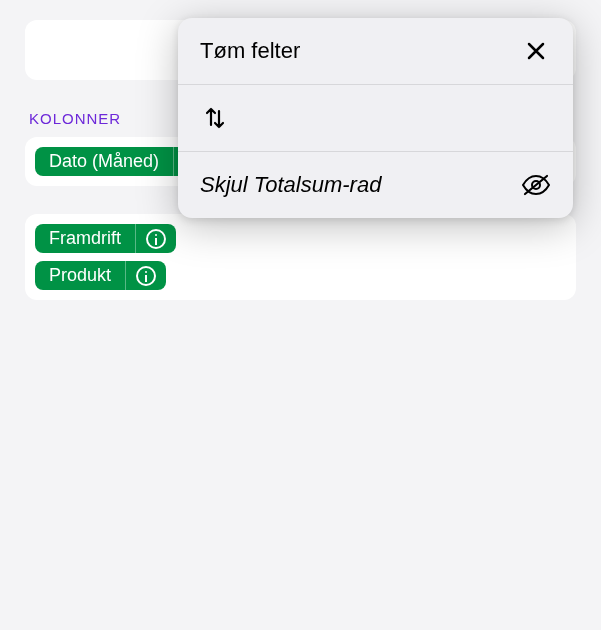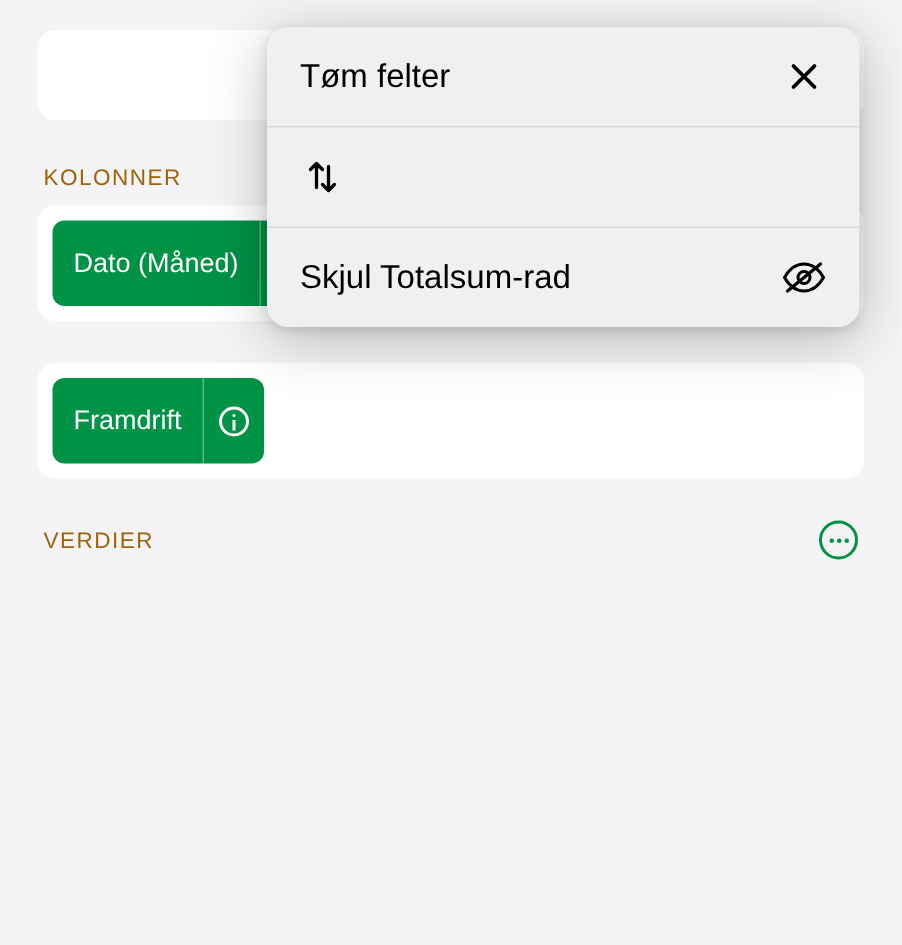--- a/index.html
+++ b/index.html
@@ -24,21 +24,21 @@
     .section-header {
       display: flex;
       justify-content: space-between;
       align-items: center;
       margin-bottom: 10px;
       padding: 0 4px;
     }
     .section-label {
       font-size: 15px;
       letter-spacing: 1px;
-      color: #a16207;
+      color: #6d28d9;
       font-weight: 500;
     }
     .more-icon {
       width: 26px;
       height: 26px;
       border: 2px solid #009245;
       border-radius: 50%;
       display: flex;
       align-items: center;
       justify-content: center;
@@ -58,21 +58,21 @@
       flex-wrap: wrap;
       gap: 8px;
       align-items: flex-start;
     }
     .pill {
       display: inline-flex;
       align-items: stretch;
       background: #009245;
       border-radius: 8px;
       overflow: hidden;
-      height: 57px;
+      height: 29px;
     }
     .pill-label {
       color: #fff;
       font-size: 18px;
       padding: 0 14px;
       display: flex;
       align-items: center;
       white-space: nowrap;
     }
     .pill-divider {
@@ -128,21 +128,21 @@
     .popover-item {
       display: flex;
       justify-content: space-between;
       align-items: center;
       padding: 18px 22px;
       font-size: 22px;
       color: #000;
       border-bottom: 1px solid rgba(0,0,0,0.1);
       gap: 12px;
     }
-    .popover-item:last-child { border-bottom: none; }
+    .popover-item:last-child { border-bottom: none; font-style: italic; }
     .popover-item .text { flex: 1; line-height: 1.2; }
     .popover-icon {
       width: 30px;
       height: 30px;
       flex-shrink: 0;
       display: flex;
       align-items: center;
       justify-content: center;
     }
   </style>
@@ -168,32 +168,31 @@
 
 <div class="section">
   <div class="field-container" style="flex-direction:column;align-items:flex-start;">
     <div class="pill">
       <div class="pill-label">Framdrift</div>
       <div class="pill-divider"></div>
       <div class="pill-info">
         <div class="info-icon"></div>
       </div>
     </div>
+    <div class="pill">
+      <div class="pill-label">Produkt</div>
+      <div class="pill-divider"></div>
+      <div class="pill-info">
+        <div class="info-icon"></div>
+      </div>
+    </div>
   </div>
 </div>
 
 <div class="section">
-  <div class="section-header">
-    <div class="section-label">VERDIER</div>
-    <div class="more-icon">
-      <span></span>
-        <span></span>
-        <span></span>
-    </div>
-  </div>
 </div>
 
 <div class="popover">
   <div class="popover-item">
     <div class="text">Tøm felter</div>
     <div class="popover-icon">
       <svg width="24" height="24" viewBox="0 0 24 24">
           <path d="M5 5 L19 19 M19 5 L5 19" stroke="#000" stroke-width="2.5" stroke-linecap="round" fill="none"></path>
         </svg>
     </div>

